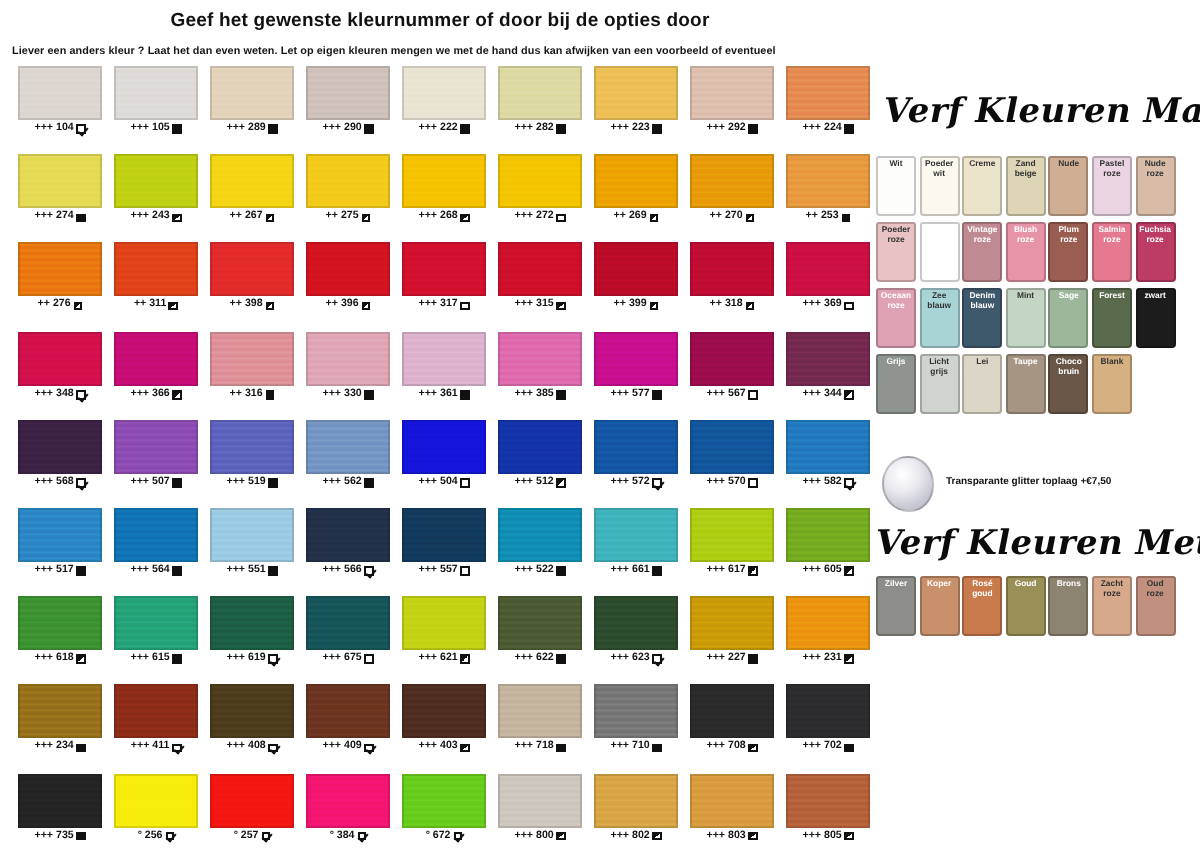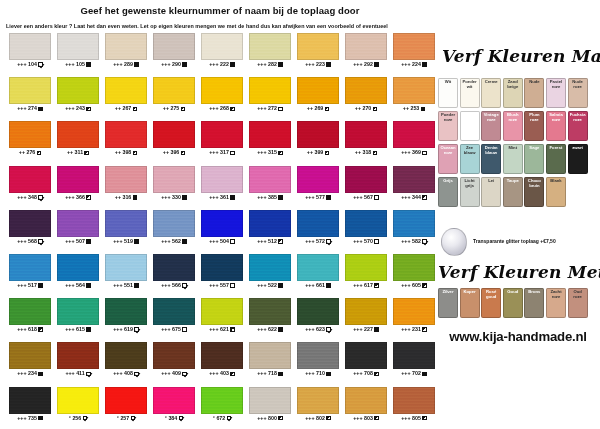--- a/index.html
+++ b/index.html
@@ -139,21 +139,21 @@
     font-size:13.2px; font-weight:bold; color:#111;
     letter-spacing:-0.2px;
     white-space:nowrap;
   }
 </style>
 </head>
 <body>
 
 <div id="page">
 
-  <div class="header-title">Geef het gewenste kleurnummer of naam bij de toplaag door</div>
+  <div class="header-title">Geef het gewenste kleurnummer of door bij de opties door</div>
   <div class="header-sub">Liever een anders kleur ? Laat het dan even weten. Let op eigen kleuren mengen we met de hand dus kan afwijken van een voorbeeld of eventueel</div>
 
   <div class="grid" id="swatch-grid">
       <div class="grid-row">
         <div class="cell">
           <div class="sw" style="background-color: rgb(220, 214, 208);"></div>
           <div class="lab">
             <span>+++ 104</span>
             <span class="mark checked"></span>
           </div>
@@ -856,16 +856,15 @@
           </div>
           <div class="chip" style="background-color: rgb(214, 169, 140);">
             <div class="chip-lab" style="color: rgb(51, 51, 51);">Zacht roze</div>
           </div>
           <div class="chip" style="background-color: rgb(194, 144, 126);">
             <div class="chip-lab" style="color: rgb(51, 51, 51);">Oud roze</div>
           </div>
         </div>
       </div>
 
-    <div class="site-url">www.kija-handmade.nl</div>
   </div>
 
 </div>
 
 </body></html>

